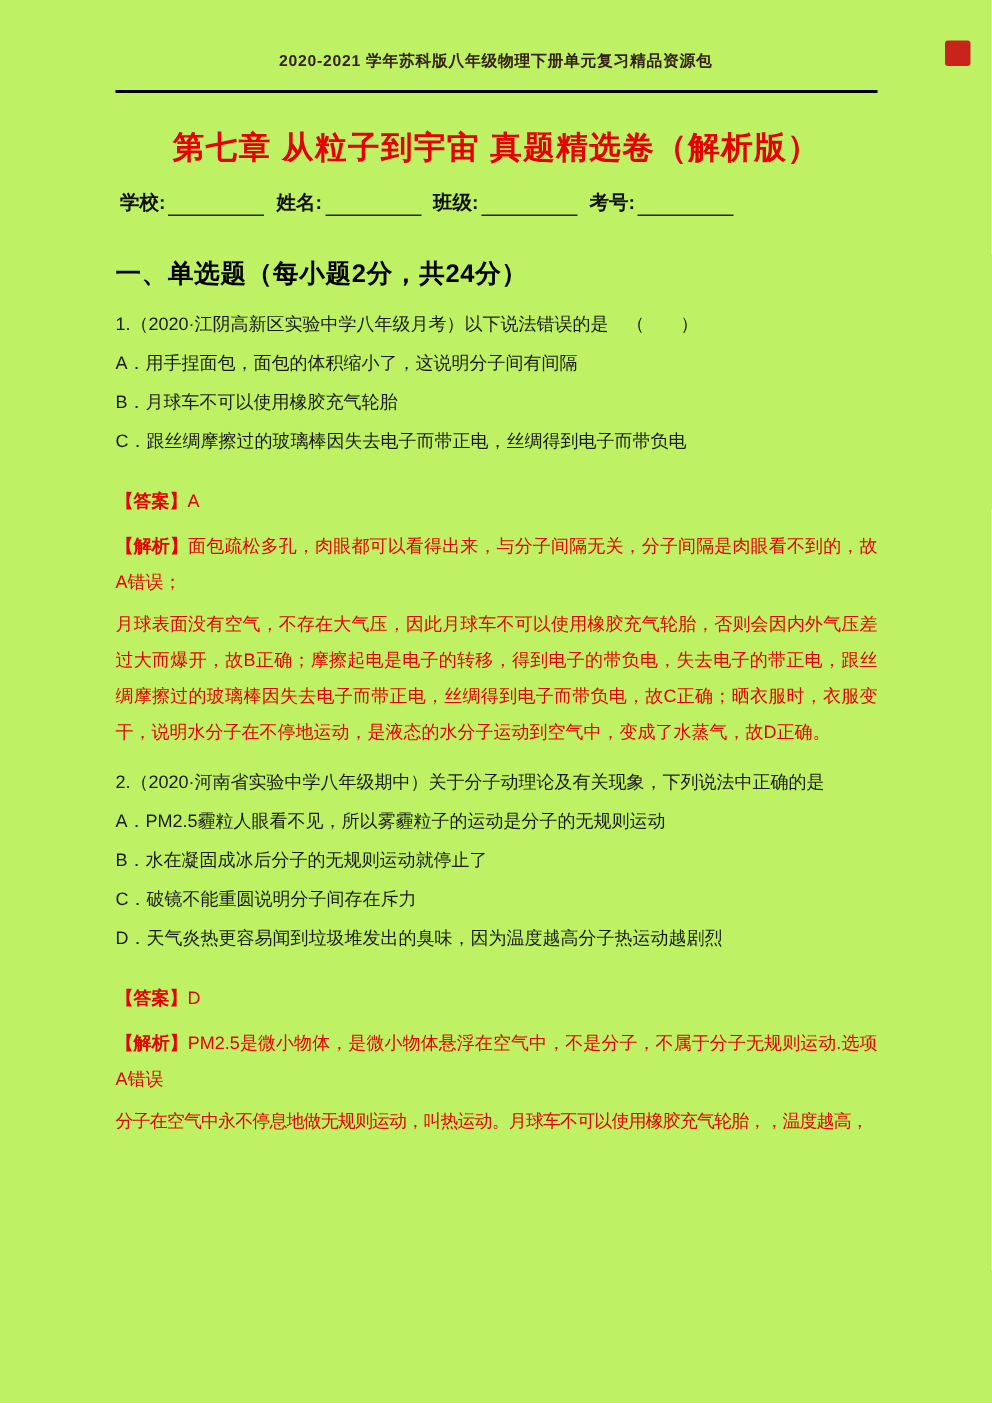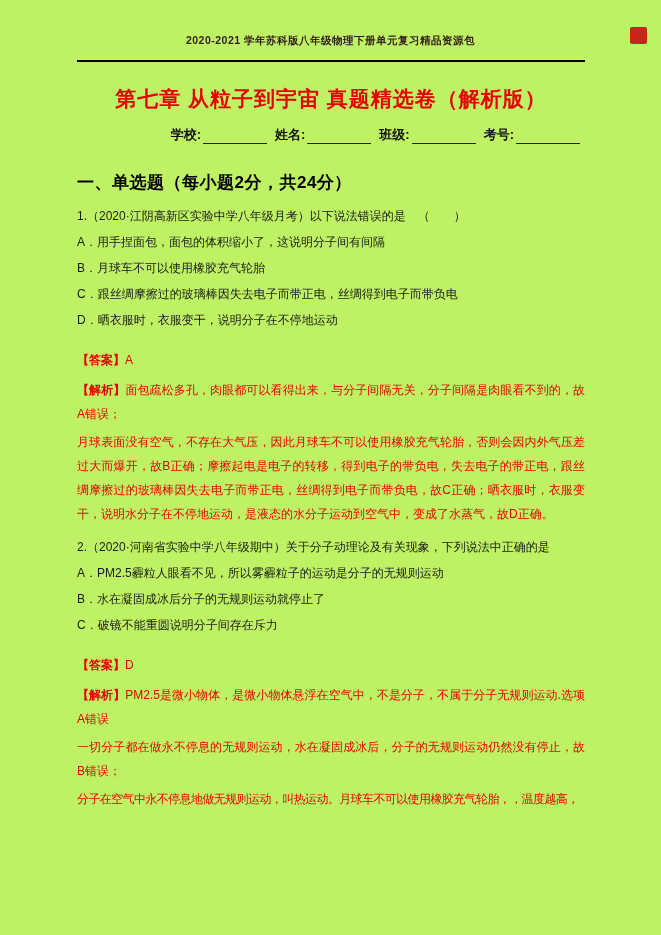--- a/index.html
+++ b/index.html
@@ -44,21 +44,21 @@
     margin: 2px 0 0 0;
     text-align: center;
     font-size: 21px;
     line-height: 26px;
     font-weight: bold;
     color: #e60000;
     letter-spacing: 1px;
   }
   .info-row {
     margin-top: 14px;
-    text-align: right;
+    text-align: left;
     font-size: 13px;
     font-weight: bold;
     color: #111111;
     white-space: nowrap;
   }
   .info-field { margin: 0 3px; }
   .blank {
     display: inline-block;
     width: 64px;
     height: 13px;
@@ -111,31 +111,30 @@
       <span class="info-field"><span>学校:</span><span class="blank"></span></span><span class="info-field"><span>姓名:</span><span class="blank"></span></span><span class="info-field"><span>班级:</span><span class="blank"></span></span><span class="info-field"><span>考号:</span><span class="blank"></span></span>
     </div>
 
     <div class="sec-heading">一、单选题（每小题2分，共24分）</div>
 
     <div class="q">
       <div class="q-stem">1.（2020·江阴高新区实验中学八年级月考）以下说法错误的是　（　　）</div>
       <div class="opt">A．用手捏面包，面包的体积缩小了，这说明分子间有间隔</div>
       <div class="opt">B．月球车不可以使用橡胶充气轮胎</div>
       <div class="opt"><span>C．跟丝绸摩擦过的玻璃棒因失去电子而带正电，</span><span class="ul">丝绸得到电子而带负电</span></div>
-      <div class="opt">D．晒衣服时，衣服变干，说明分子在不停地运动</div>
       <div class="ans"><span class="lbl">【答案】</span><span>A</span></div>
       <div class="ana"><span class="lbl">【解析】</span><span>面包疏松多孔，肉眼都可以看得出来，与分子间隔无关，分子间隔是肉眼看不到的，故A错误；</span></div>
       <div class="ana follow"><span>月球表面没有空气，不存在大气压，因此月球车不可以使用橡胶充气轮胎，否则会因内外气压差过大而爆开，故B正确；摩擦起电是电子的转移，得到电子的带负电，失去电子的带正电，跟丝绸摩擦过的玻璃棒因失去电子而带正电，</span><span class="ul">丝绸得到电子而带负电</span><span>，故C正确；晒衣服时，衣服变干，说明水分子在不停地运动，是液态的水分子运动到空气中，变成了水蒸气，故D正确。</span></div>
     </div>
 
     <div class="q">
       <div class="q-stem q2-stem">2.（2020·河南省实验中学八年级期中）关于分子动理论及有关现象，下列说法中正确的是</div>
       <div class="opt">A．PM2.5霾粒人眼看不见，所以雾霾粒子的运动是分子的无规则运动</div>
       <div class="opt">B．水在凝固成冰后分子的无规则运动就停止了</div>
       <div class="opt">C．破镜不能重圆说明分子间存在斥力</div>
+      <div class="opt">D．天气炎热更容易闻到垃圾堆发出的臭味，因为温度越高分子热运动越剧烈</div>
       <div class="ans"><span class="lbl">【答案】</span><span>D</span></div>
       <div class="ana"><span class="lbl">【解析】</span><span>PM2.5是微小物体，是微小物体悬浮在空气中，不是分子，不属于分子无规则运动.选项A错误</span></div>
-      <div class="ana follow">一切分子都在做永不停息的无规则运动，水在凝固成冰后，分子的无规则运动仍然没有停止，故B错误；</div>
       <div class="ana follow nowrap">分子在空气中永不停息地做无规则运动，叫热运动。月球车不可以使用橡胶充气轮胎，，温度越高，</div>
     </div>
 
   </div>
 </div>
 
 </body></html>

